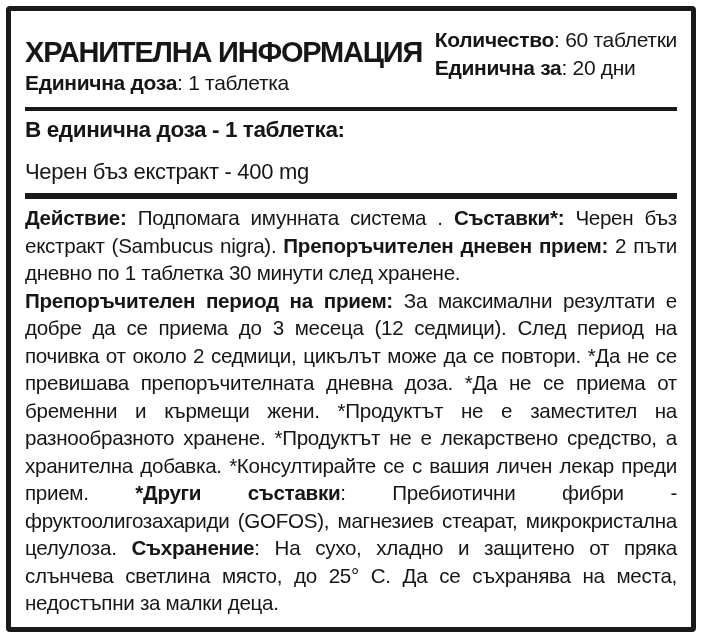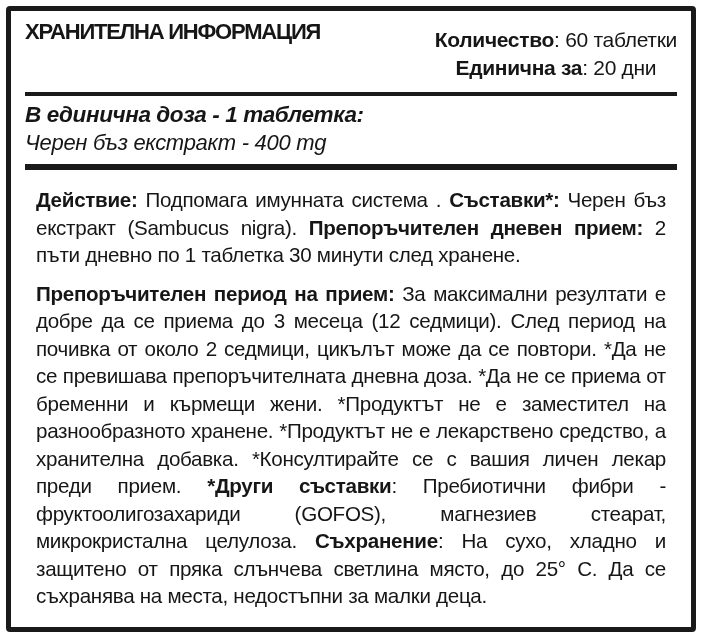--- a/index.html
+++ b/index.html
@@ -26,70 +26,73 @@
   }
   .header{
     display:flex;
     justify-content:space-between;
     align-items:flex-start;
     border-bottom:4px solid var(--border);
     padding:3px 0 9px 0;
   }
   .header-left{ text-align:left; }
   .title{
-    font-size:22px;
+    font-size:29px;
     font-weight:bold;
     letter-spacing:-1.2px;
     line-height:1.15;
     white-space:nowrap;
+    margin-top:17px;
   }
   .subline{
     font-size:21px;
     line-height:1.35;
     letter-spacing:-0.3px;
     white-space:nowrap;
   }
   .header-right{
-    text-align:center;
+    text-align:left;
     padding-top:7px;
   }
   .subline b, .para b, .title b{ font-weight:bold; }
-  .dose-section{ padding:5px 0 7px 0;font-style:italic; }
+  .dose-section{ padding:5px 0 7px 0; }
   .dose-heading{
     font-size:22.5px;
     font-weight:bold;
     letter-spacing:-0.4px;
     line-height:1.25;
   }
   .dose-row{
     font-size:22px;
     letter-spacing:-0.3px;
     line-height:1.3;
+    margin-top:14px;
   }
   .divider{ width:100%; }
   .divider.thin{ border-top:2px solid var(--border); }
   .divider.thick{ border-top:4px solid var(--border); }
   .paragraphs{
     padding-top:5px;
     font-size:20.6px;
     line-height:1.335;
     letter-spacing:-0.3px;
     text-align:justify;
   }
-  .para{ margin:11px; }
+  .para{ margin:0; }
 </style>
 </head>
 <body>
 
 <div class="page">
   <div class="label">
 
     <div class="header">
       <div class="header-left">
         <div class="title"><b>ХРАНИТЕЛНА ИНФОРМАЦИЯ</b></div>
+        <div class="subline"><b>Единична доза</b><span>: 1 таблетка</span></div>
       </div>
       <div class="header-right">
         <div class="subline"><b>Количество</b><span>: 60 таблетки</span></div>
         <div class="subline"><b>Единична за</b><span>: 20 дни</span></div>
       </div>
     </div>
 
     <div class="dose-section">
       <div class="dose-heading">В единична доза - 1 таблетка:</div>
       <div class="dose-row">Черен бъз екстракт - 400 mg</div>

